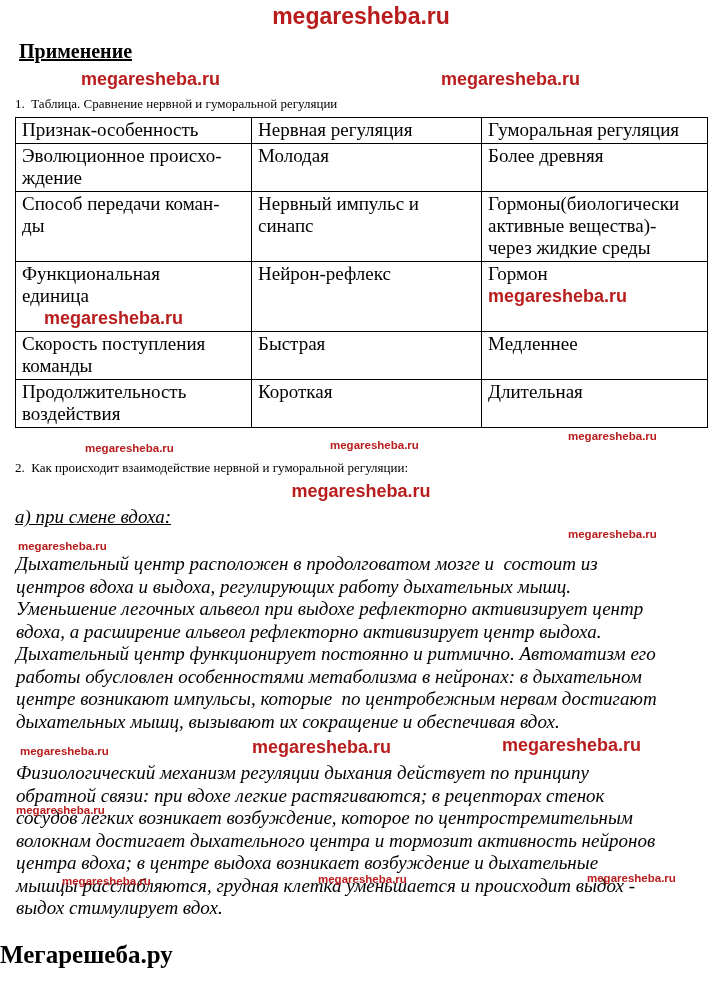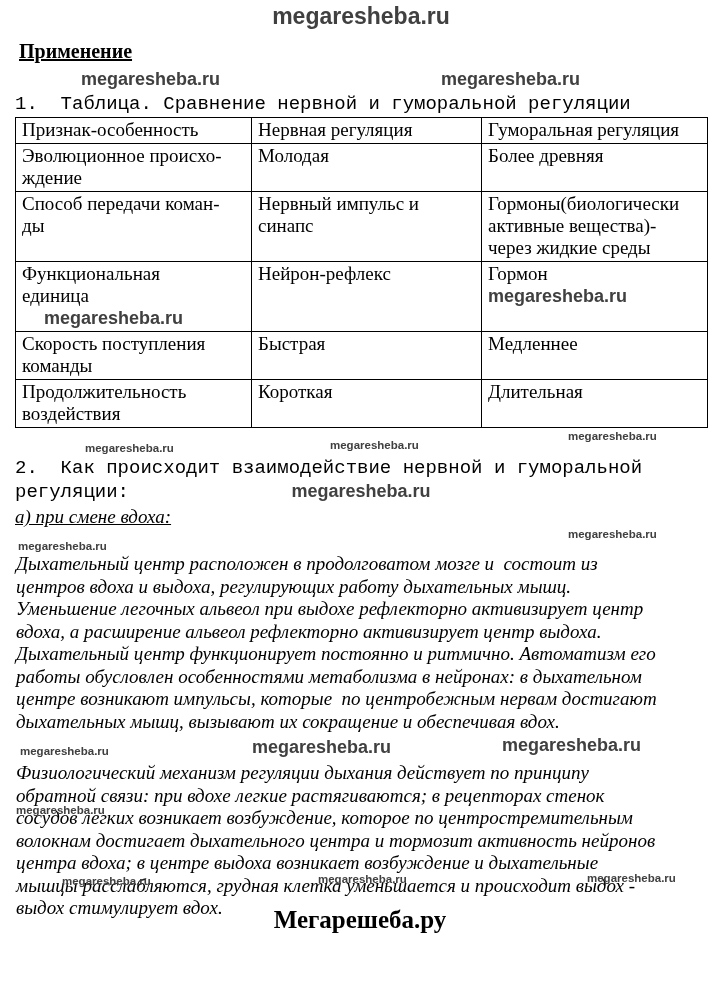--- a/index.html
+++ b/index.html
@@ -2,30 +2,30 @@
 <html><head>
 <meta charset="utf-8">
 <style>
   * { box-sizing: border-box; }
   html, body { margin:0; padding:0; background:#ffffff; }
   .page {
     position:relative; width:720px; height:983px; background:#ffffff;
     color:#000; font-family:"Liberation Serif", serif;
     padding:0 13px 0 15px; overflow:hidden;
   }
-  .wm { font-family:"Liberation Sans", sans-serif; font-weight:700; white-space:nowrap; color:#404040; }
+  .wm { font-family:"Liberation Sans", sans-serif; font-weight:700; white-space:nowrap; color:#b91c1c; }
   .wm-top { display:block; text-align:center; font-size:23px; padding-top:3px; height:30px; }
   .heading {
     font-size:20px; font-weight:700; text-decoration:underline;
     margin:10px 0 0 4px; height:24px; font-family:"Liberation Serif", serif;
   }
   .wm-row1 { position:relative; height:26px; margin-top:2px; }
   .wm-row1 .wm-a { position:absolute; left:66px;  top:3px; font-size:18px; }
   .wm-row1 .wm-b { position:absolute; left:426px; top:3px; font-size:18px; }
-  .sec-title { font-size:19px; height:24px; line-height:24px;font-family:Liberation Mono, monospace; }
+  .sec-title { font-size:13px; height:24px; line-height:24px; }
   table.cmp { border-collapse:collapse; width:692px; table-layout:fixed; margin-top:1px;border-radius:16px; }
   table.cmp td {
     border:1px solid #000; padding:1px 6px 2px; font-size:19px; line-height:22px;
     vertical-align:top; white-space:pre-line; font-weight:400; text-align:left;
   }
   .wm-mid-inline { font-size:18px; }
   .gap-left { margin-left:22px; }
   .zone { position:relative; }
   .zone1 { height:28px; }
   .zone1 .z1-right  { position:absolute; left:553px; top:2px;  font-size:11.5px; }
@@ -40,21 +40,21 @@
   .wm-row2 { position:relative; height:25px; margin:2px 0; }
   .wm-row2 .r2-left   { position:absolute; left:5px;   top:10px; font-size:11.5px; }
   .wm-row2 .r2-center { position:absolute; left:237px; top:2px;  font-size:18px; }
   .wm-row2 .r2-right  { position:absolute; left:487px; top:0;    font-size:18px; }
   .p2wrap { position:relative; }
   .p2wrap .p2-wm1 { position:absolute; left:1px;   top:42px;  font-size:11.5px; }
   .p2wrap .p2-wm2 { position:absolute; left:47px;  top:113px; font-size:11.5px; }
   .p2wrap .p2-wm3 { position:absolute; left:303px; top:111px; font-size:11.5px; }
   .p2wrap .p2-wm4 { position:absolute; left:572px; top:110px; font-size:11.5px; }
   .bottom-brand {
-    position:absolute; left:0; right:0; top:906px; text-align:center;
+    position:absolute; left:0; right:0; top:941px; 
     font-size:25px; font-weight:700; font-family:"Liberation Serif", serif;
   }
 </style>
 </head>
 <body>
 
 <div class="page">
 
   <div class="wm wm-top">megaresheba.ru</div>
 

